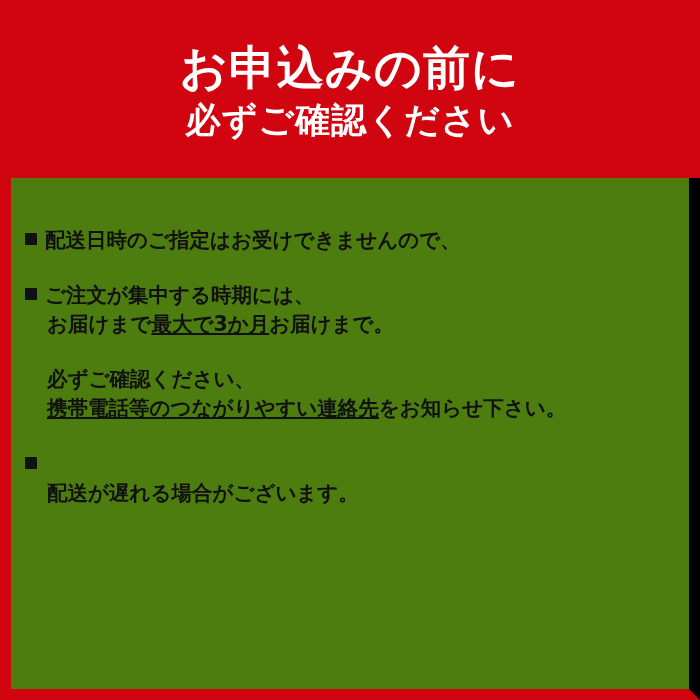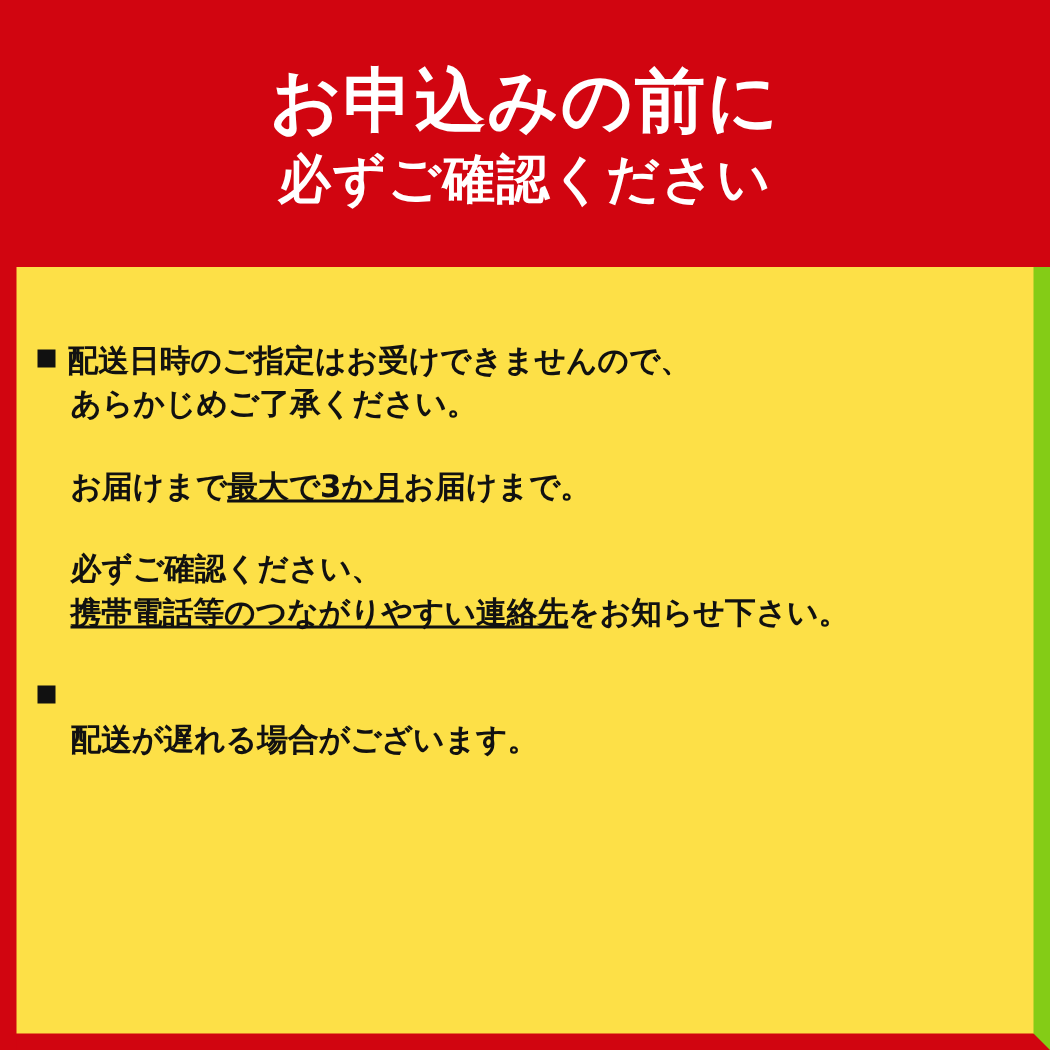--- a/index.html
+++ b/index.html
@@ -53,24 +53,24 @@
     margin-top: 6px;
   }
 
   
   .body-area {
     position: absolute;
     left: 0;
     top: 178px;
     width: 700px;
     height: 522px;
-    background: #fde047;
+    background: #4d7c0f;
     box-sizing: border-box;
     border-left: 11px solid #d10510;
-    border-right: 11px solid #84cc16;
+    border-right: 11px solid #000000;
     border-bottom: 11px solid #d10510;
   }
 
   .notice-list {
     position: absolute;
     left: 0;
     top: 0;
     width: 678px;
     padding: 48px 18px 0 14px;
     box-sizing: border-box;
@@ -117,24 +117,24 @@
   <div class="header">
     <div class="header-line header-line-1">お申込みの前に</div>
     <div class="header-line header-line-2">必ずご確認ください</div>
   </div>
 
   <div class="body-area">
     <div class="notice-list">
 
       <div class="notice-item">
         <span class="notice-line"><span class="bullet"></span><span>配送日時のご指定はお受けできませんので、</span></span>
-        <span class="notice-line indent"><span>あらかじめご了承ください。</span></span>
       </div>
 
       <div class="notice-item">
+        <span class="notice-line"><span class="bullet"></span><span>ご注文が集中する時期には、</span></span>
         <span class="notice-line indent"><span>お届けまで</span><span class="u">最大で3か月</span><span>お届けまで。</span></span>
       </div>
 
       <div class="notice-item">
         <span class="notice-line indent"><span>必ずご確認ください、</span></span>
         <span class="notice-line indent"><span class="u">携帯電話等のつながりやすい連絡先</span><span>をお知らせ下さい。</span></span>
       </div>
 
       <div class="notice-item">
         <span class="notice-line"><span class="bullet"></span></span>

